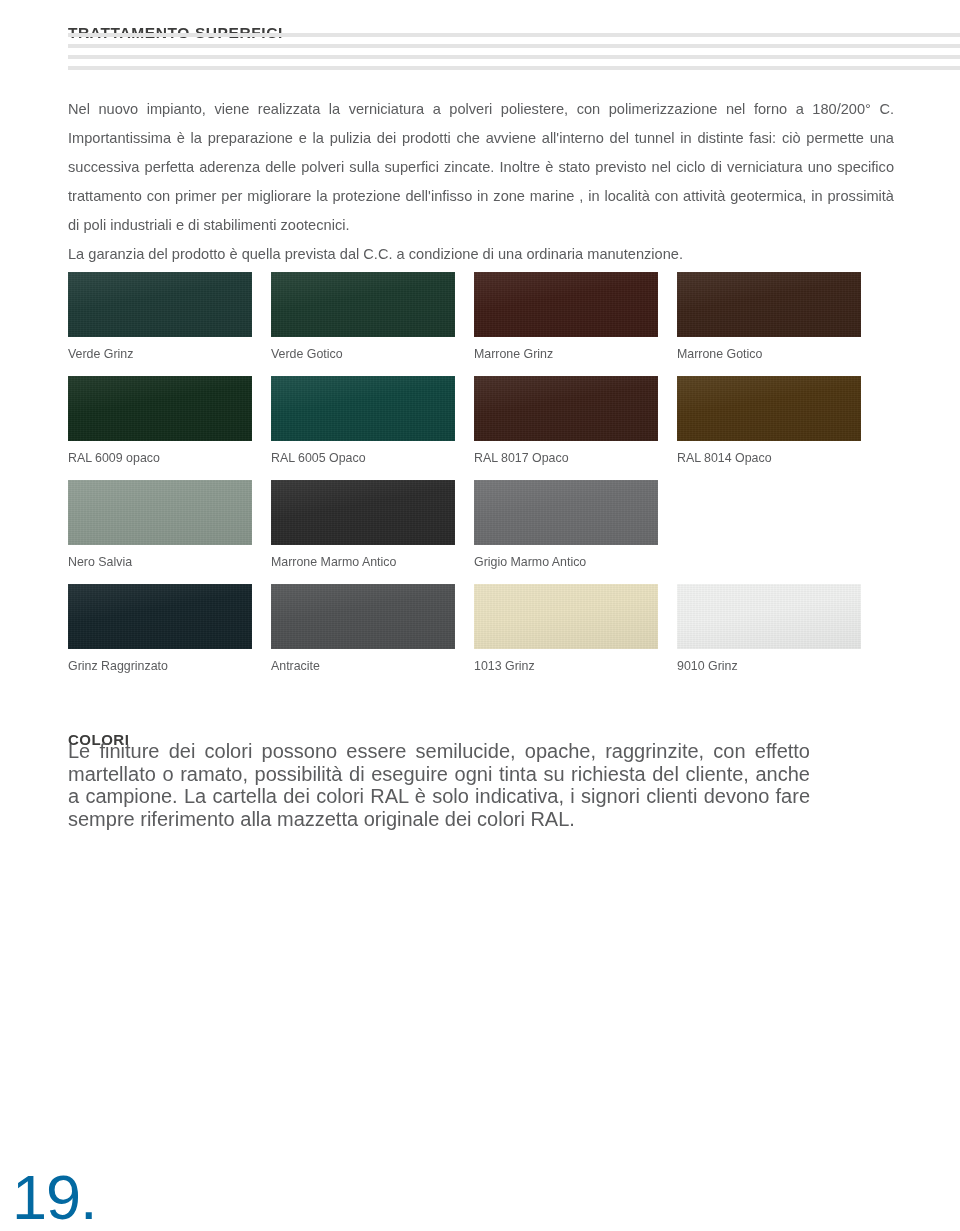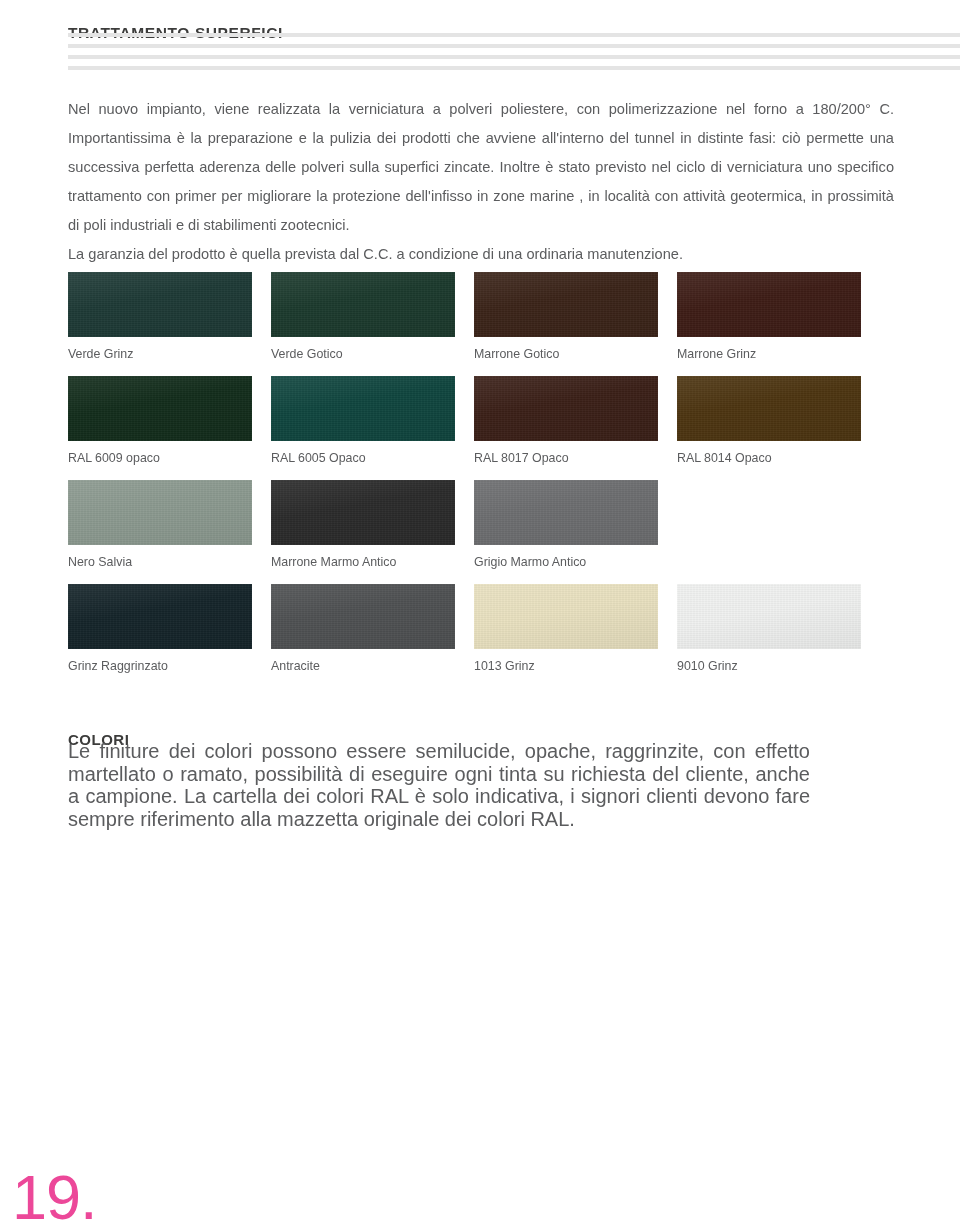--- a/index.html
+++ b/index.html
@@ -130,21 +130,21 @@
   .colori-body p { margin: 0; }
 
   
   .page-number {
     position: absolute;
     left: 12px;
     bottom: 2px;
     font-size: 63px;
     line-height: 63px;
     font-weight: 300;
-    color: #ec4899;
+    color: #0369a1;
     letter-spacing: -1px;
   }
 </style>
 </head>
 <body>
 
 <div class="page">
 
   <div class="section-title">TRATTAMENTO SUPERFICI</div>
 
@@ -170,32 +170,32 @@
           <div class="swatch-label">Verde Grinz</div>
         </div>
         <div class="swatch-cell">
           <div class="swatch-chip" style="background: rgb(28, 58, 45);">
             <div class="tex"></div>
             <div class="sheen"></div>
           </div>
           <div class="swatch-label">Verde Gotico</div>
         </div>
         <div class="swatch-cell">
+          <div class="swatch-chip" style="background: rgb(62, 29, 22);">
+            <div class="tex"></div>
+            <div class="sheen"></div>
+          </div>
+          <div class="swatch-label">Marrone Grinz</div>
+        </div>
+        <div class="swatch-cell">
           <div class="swatch-chip" style="background: rgb(59, 36, 25);">
             <div class="tex"></div>
             <div class="sheen"></div>
           </div>
           <div class="swatch-label">Marrone Gotico</div>
-        </div>
-        <div class="swatch-cell">
-          <div class="swatch-chip" style="background: rgb(62, 29, 22);">
-            <div class="tex"></div>
-            <div class="sheen"></div>
-          </div>
-          <div class="swatch-label">Marrone Grinz</div>
         </div>
       </div>
       <div class="swatch-row">
         <div class="swatch-cell">
           <div class="swatch-chip" style="background: rgb(19, 45, 28);">
             <div class="tex"></div>
             <div class="sheen"></div>
           </div>
           <div class="swatch-label">RAL 6009 opaco</div>
         </div>

